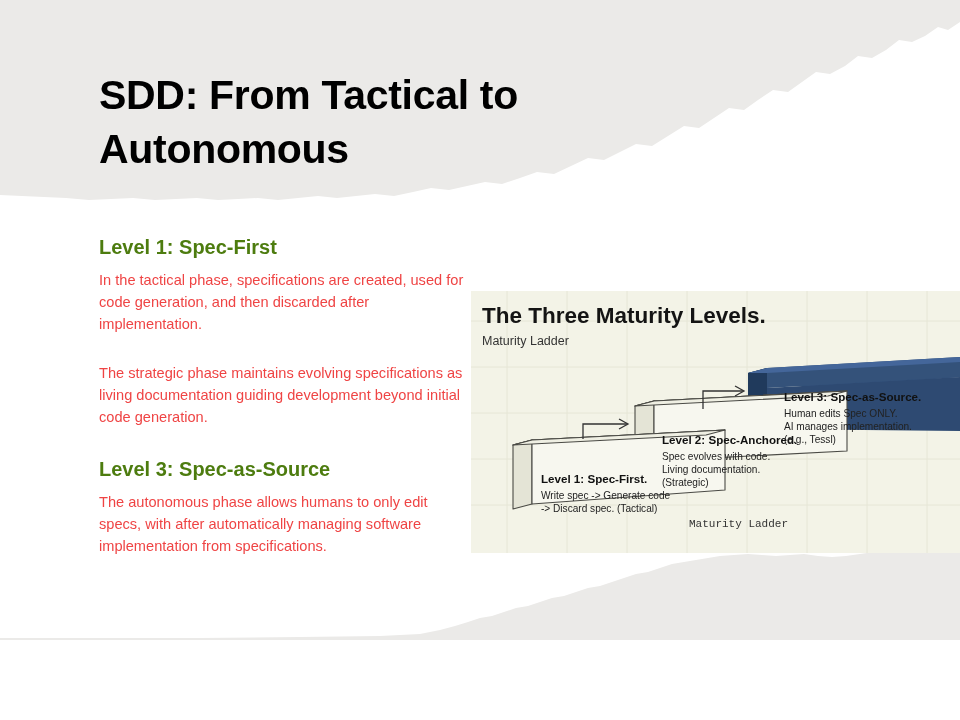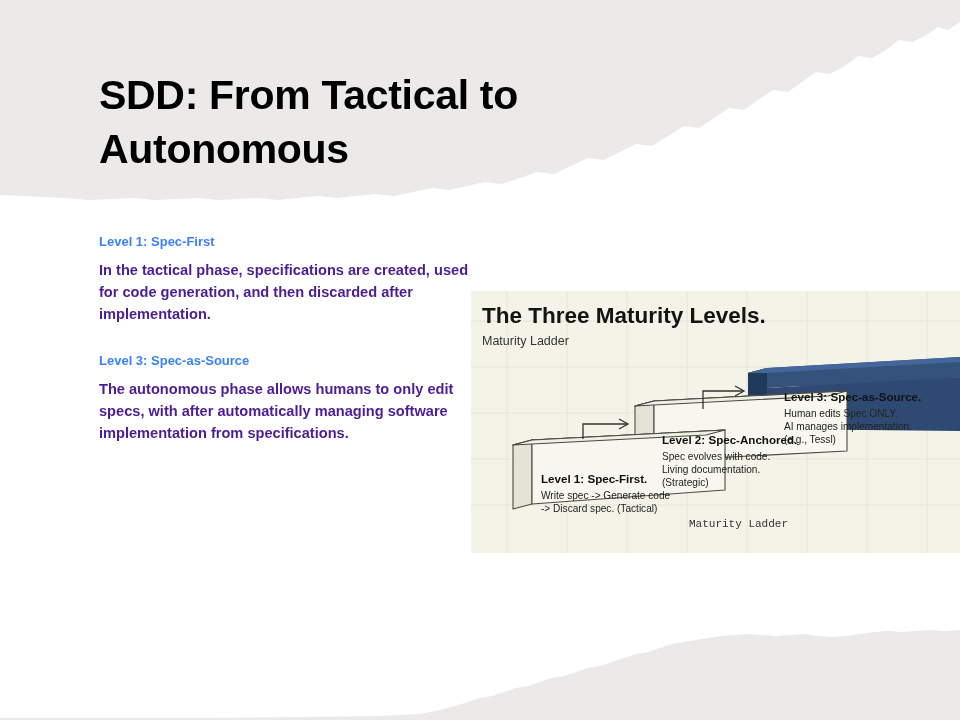--- a/index.html
+++ b/index.html
@@ -12,21 +12,21 @@
     background: #ffffff;
     font-family: "Liberation Sans", sans-serif;
     overflow: hidden;
     position: relative;
   }
 
   #slide {
     position: absolute;
     inset: 0;
     width: 960px;
-    height: 720px;
+    height: 640px;
     background: #ffffff;
     overflow: hidden;
   }
 
   
   .torn-band {
     position: absolute;
     left: 0;
     width: 960px;
     pointer-events: none;
@@ -57,30 +57,30 @@
   
   #body-col {
     position: absolute;
     left: 99px;
     top: 232px;
     width: 372px;
   }
   .block { margin-bottom: 26px; }
   .block:last-child { margin-bottom: 12px; }
   .block-head {
-    font-size: 13px;
+    font-size: 20px;
     font-weight: bold;
-    color: #3b82f6;
+    color: #4d7c0f;
     line-height: 1.5;
     margin-bottom: 7px;
   }
   .block-body {
     font-size: 14.6px;
-    font-weight: bold;
-    color: #4c1d95;
+    font-weight: normal;
+    color: #ef4444;
     line-height: 1.52;
   }
 
   
   #figure {
     position: absolute;
     left: 471px;
     top: 291px;
     width: 489px;
     height: 262px;
@@ -122,20 +122,21 @@
   <div id="title">SDD: From Tactical to Autonomous</div>
 
   <div id="body-col">
 
     <div class="block">
       <div class="block-head">Level 1: Spec-First</div>
       <div class="block-body">In the tactical phase, specifications are created, used for code generation, and then discarded after implementation.</div>
     </div>
 
     <div class="block">
+      <div class="block-body">The strategic phase maintains evolving specifications as living documentation guiding development beyond initial code generation.</div>
     </div>
 
     <div class="block">
       <div class="block-head">Level 3: Spec-as-Source</div>
       <div class="block-body">The autonomous phase allows humans to only edit specs, with after automatically managing software implementation from specifications.</div>
     </div>
 
   </div>
 
   <div id="figure" style="background: rgb(243, 243, 231);">

